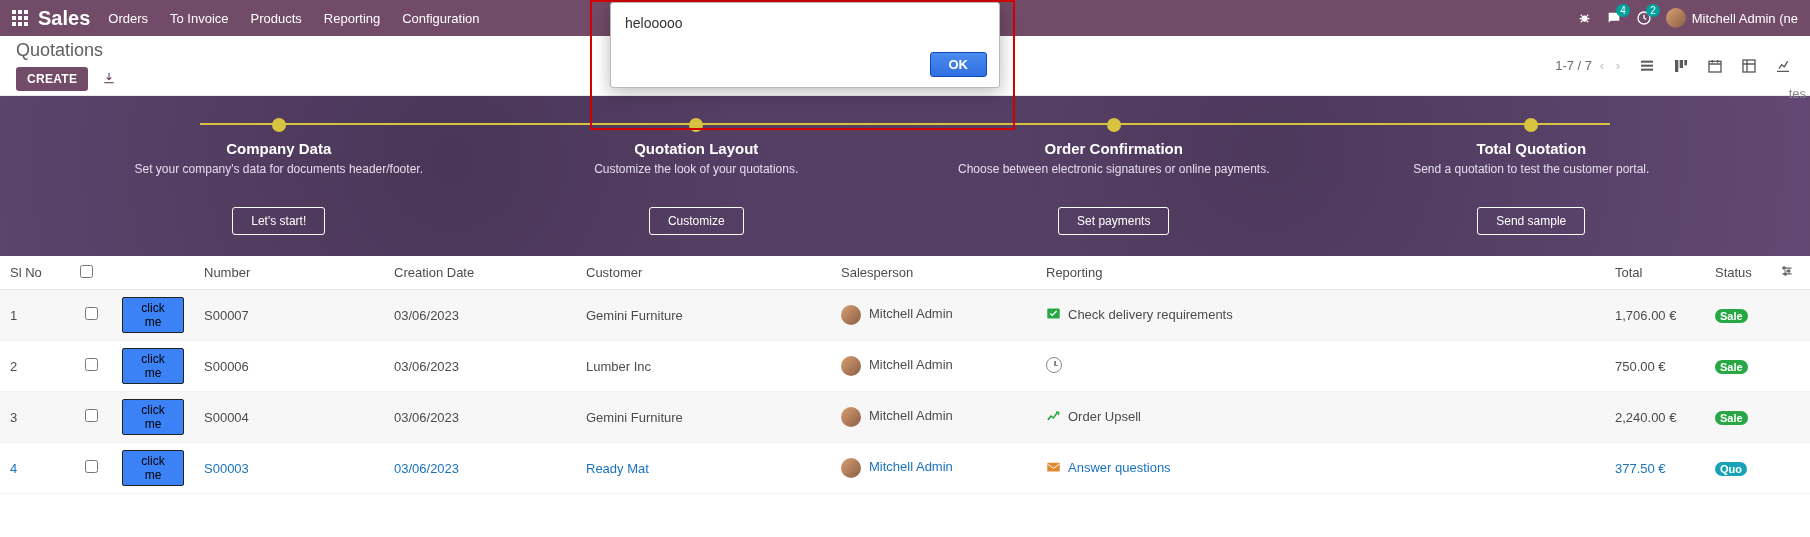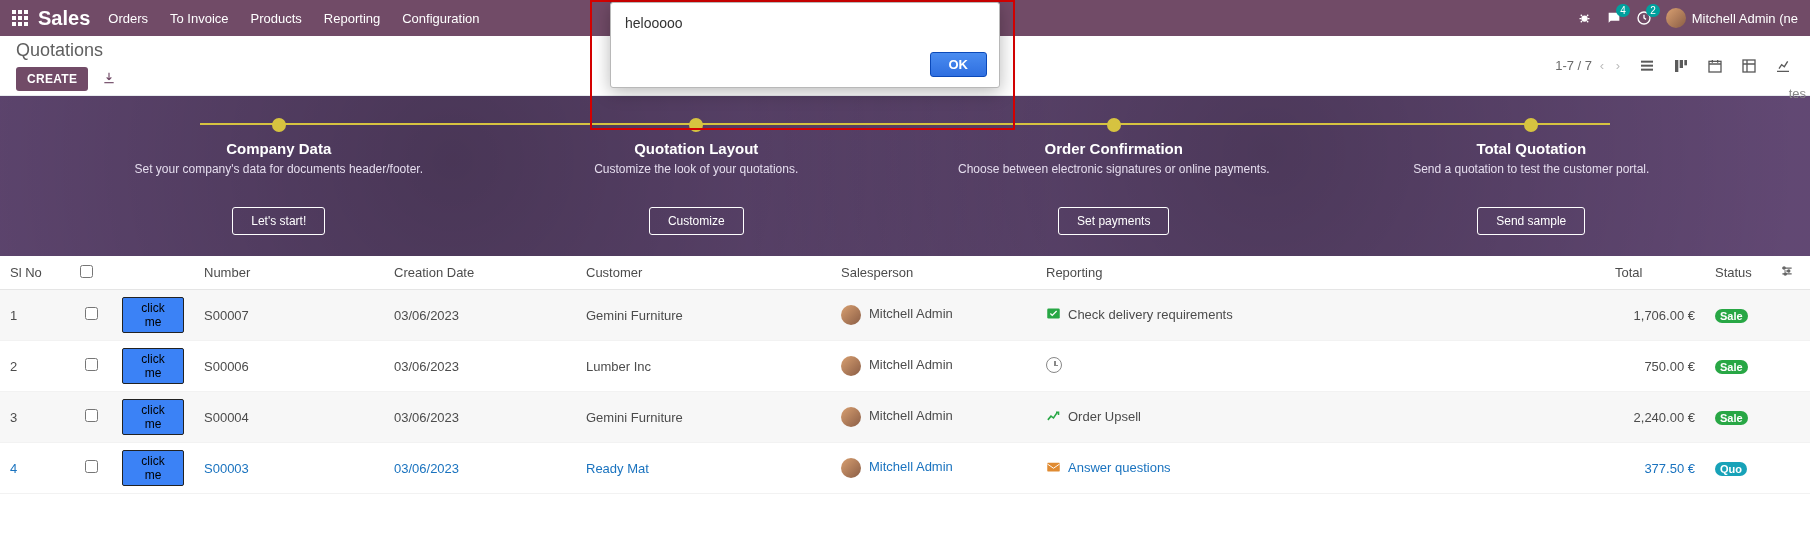--- a/index.html
+++ b/index.html
@@ -36,21 +36,21 @@
 .tbl td { padding:7px 10px; border-bottom:1px solid #f2f2f2; font-size:13px; vertical-align:middle; }
 .tbl tbody tr.zebra { background:#f7f7f7; }
 .slno { width:70px; }
 .chk { width:42px; text-align:center; }
 .btncol { width:82px; }
 .num { width:190px; }
 .cdate { width:192px; }
 .cust { width:255px; }
 .sales { width:205px; }
 .act { width:290px; }
-.total { text-align:right; width:100px; }
+.total { text-align:left; width:100px; }
 .th-total { text-align:right; }
 .status { width:65px; }
 .opt { width:40px; text-align:center; }
 .click-me { border:1.5px solid #222; background:#3b82f6; padding:3px 9px; font-size:12px; border-radius:2px; cursor:pointer; }
 .small-avatar { width:20px; height:20px; border-radius:50%; background:linear-gradient(135deg,#d9a071,#8a5d45); display:inline-block; vertical-align:middle; margin-right:8px; }
 .badge-status { display:inline-block; background:#28a745; color:#fff; padding:1px 5px; border-radius:10px; font-size:11px; font-weight:600; }
 .badge-quo { background:#17a2b8; }
 .link { color:#1a73bf; cursor:pointer; }
 .act-icon { display:inline-block; width:16px; margin-right:6px; vertical-align:middle; }
 .clock { width:16px; height:16px; border:1.5px solid #888; border-radius:50%; display:inline-block; position:relative; }

